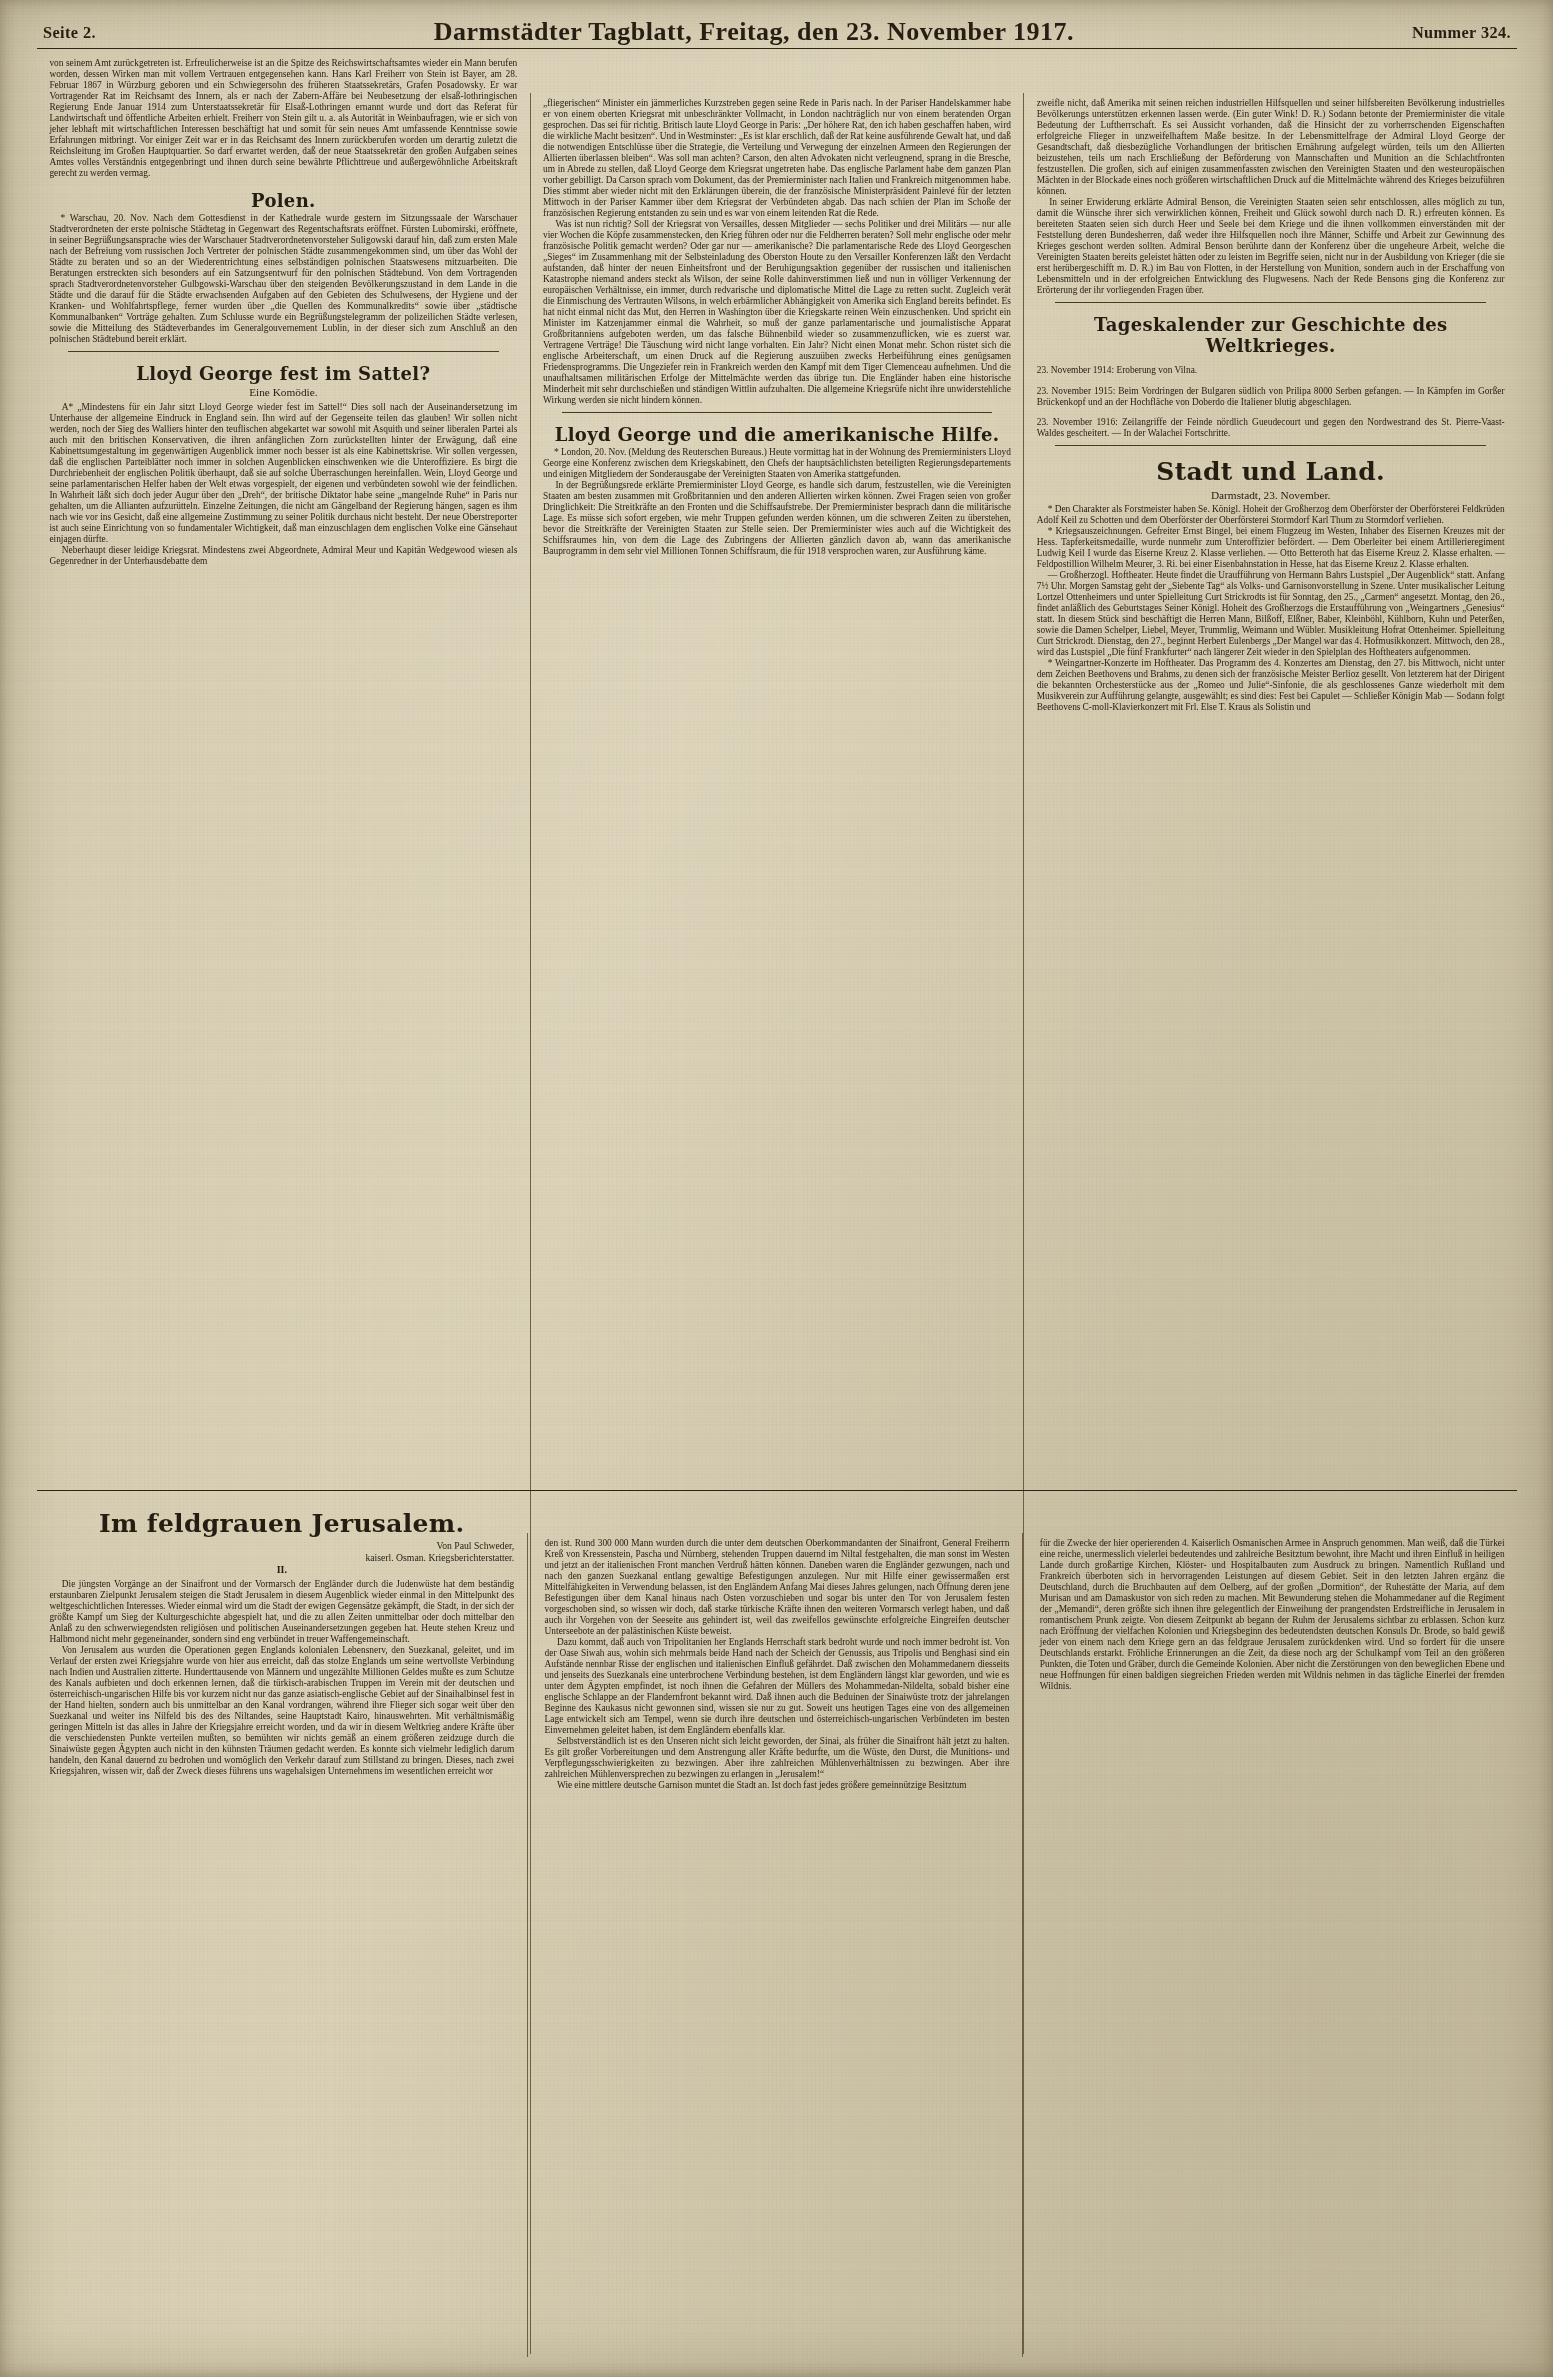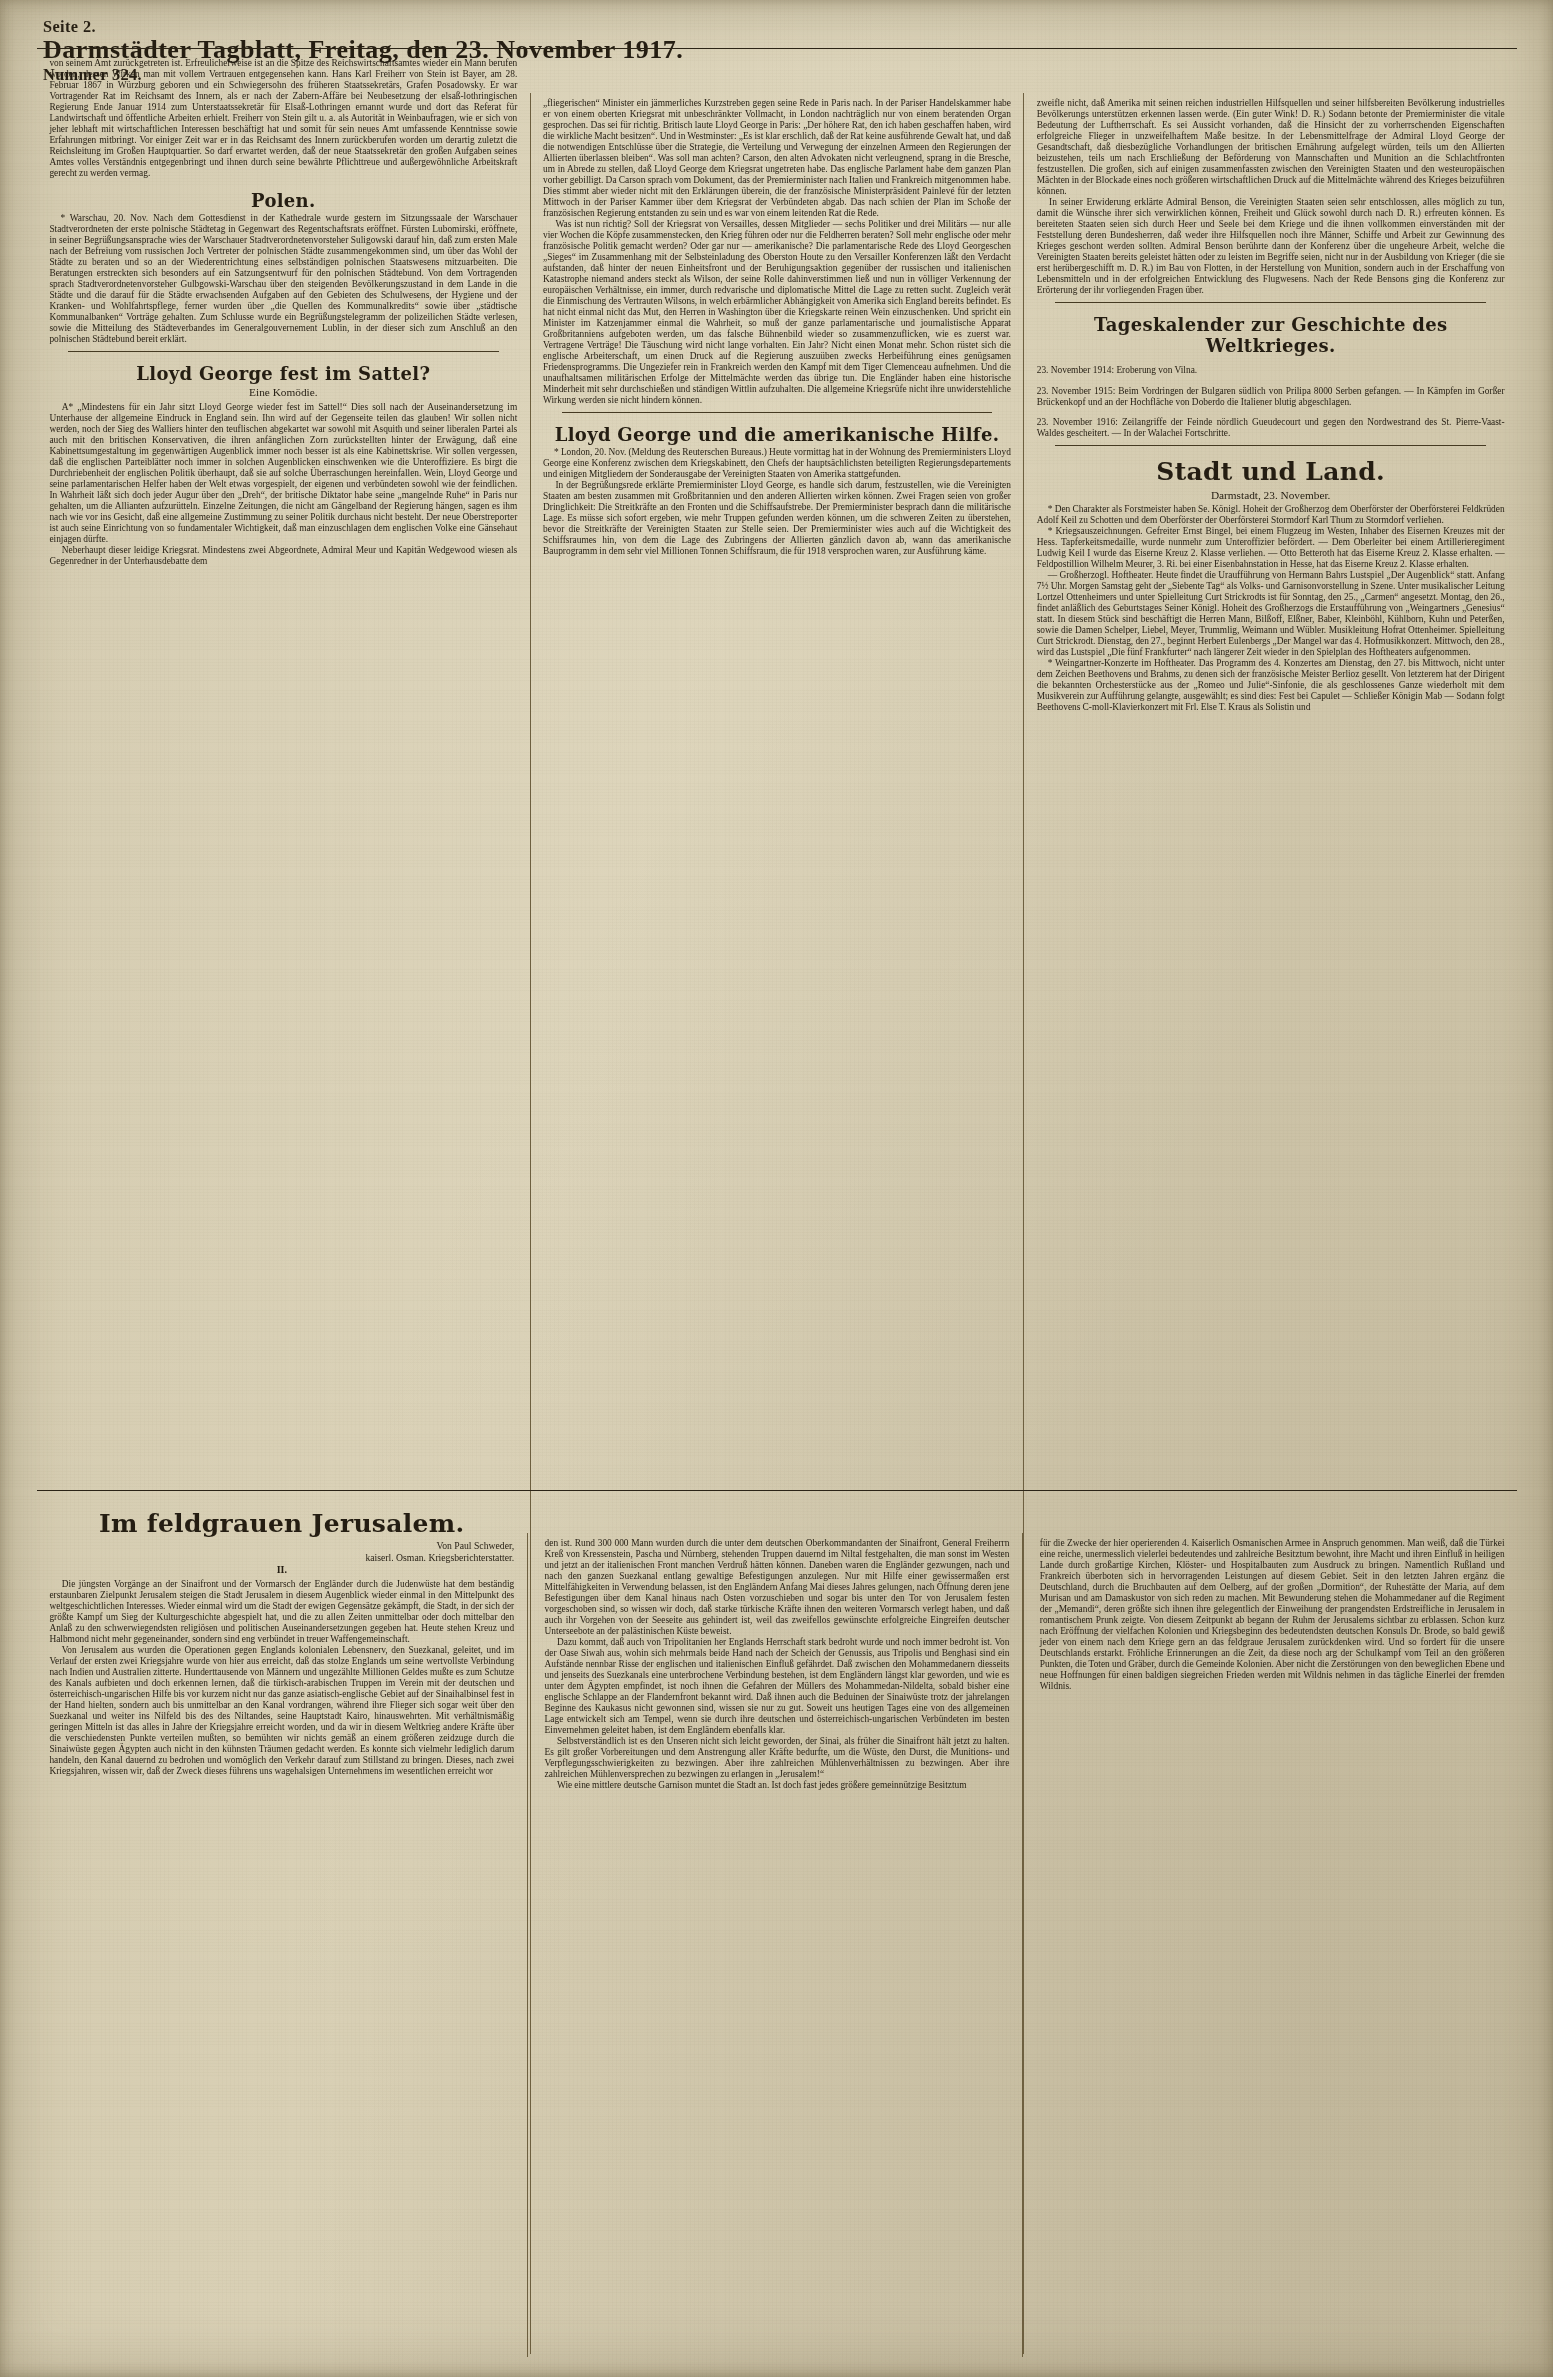--- a/index.html
+++ b/index.html
@@ -37,26 +37,25 @@
   }
 
   
   .masthead {
     position: absolute;
     left: 43px;
     right: 43px;
     top: 17px;
     height: 31px;
     display: flex;
-    align-items: flex-start;
+    align-items: center;
     justify-content: space-between;
     font-weight: bold;
     font-size: 16.3px;
     letter-spacing: 0.4px;
-    flex-direction: column;
   }
   .masthead .center {
     font-size: 26px;
     letter-spacing: 0.5px;
     margin-top: -1.6px;
   }
   .rule-top {
     position: absolute;
     left: 37px;
     right: 37px;
@@ -65,21 +64,20 @@
   }
 
   
   .cols {
     position: absolute;
     left: 37px;
     right: 37px;
     top: 53px;
     bottom: 23px;
     display: flex;
-    justify-content: flex-end;
   }
   .col {
     flex: 1 1 0;
     padding: 4.7px 12.4px 0 12.4px;
     position: relative;
   }
   .col + .col {
     border-left: 0.8px solid #6e6040;
     margin-top: 40px;
   }

